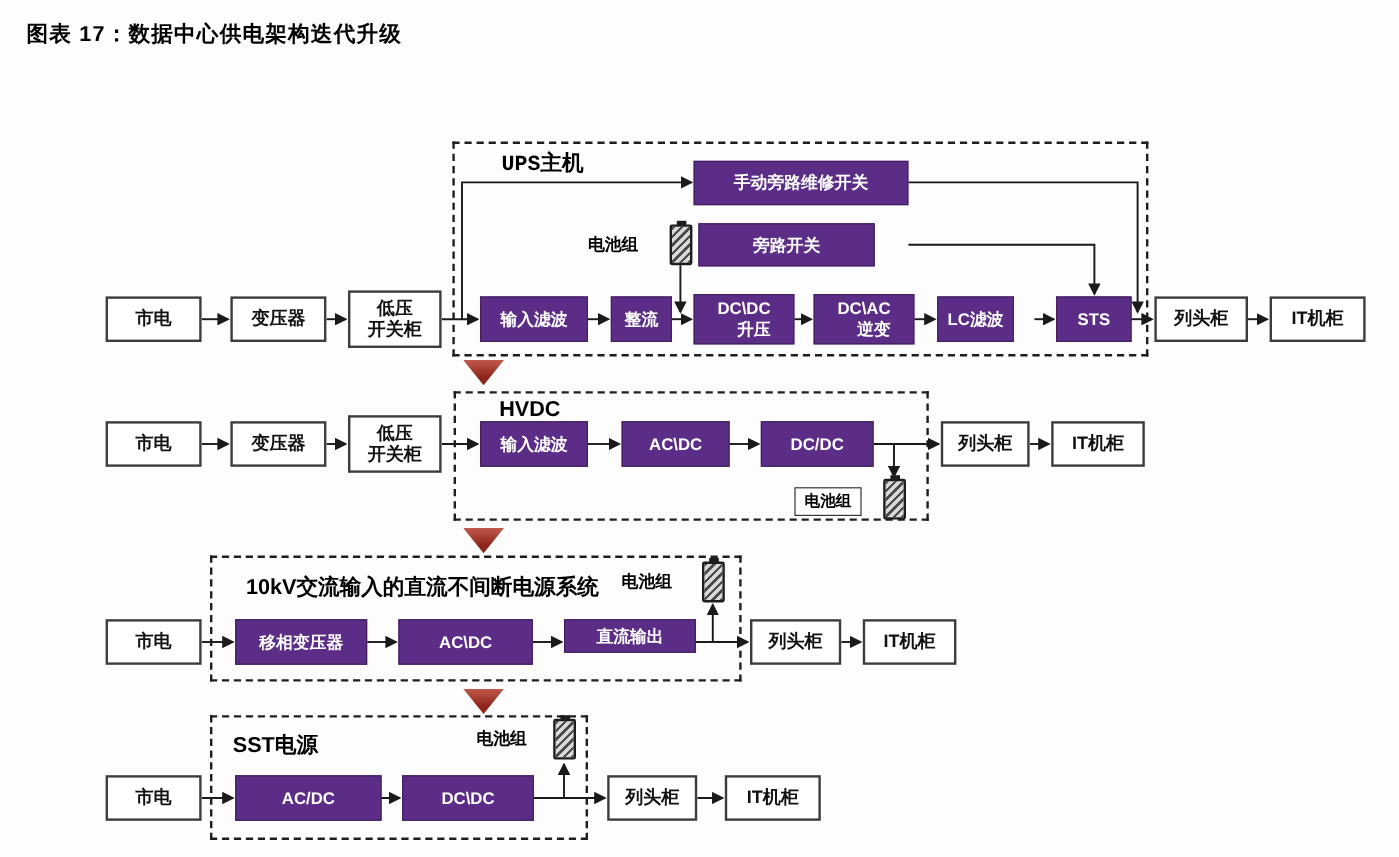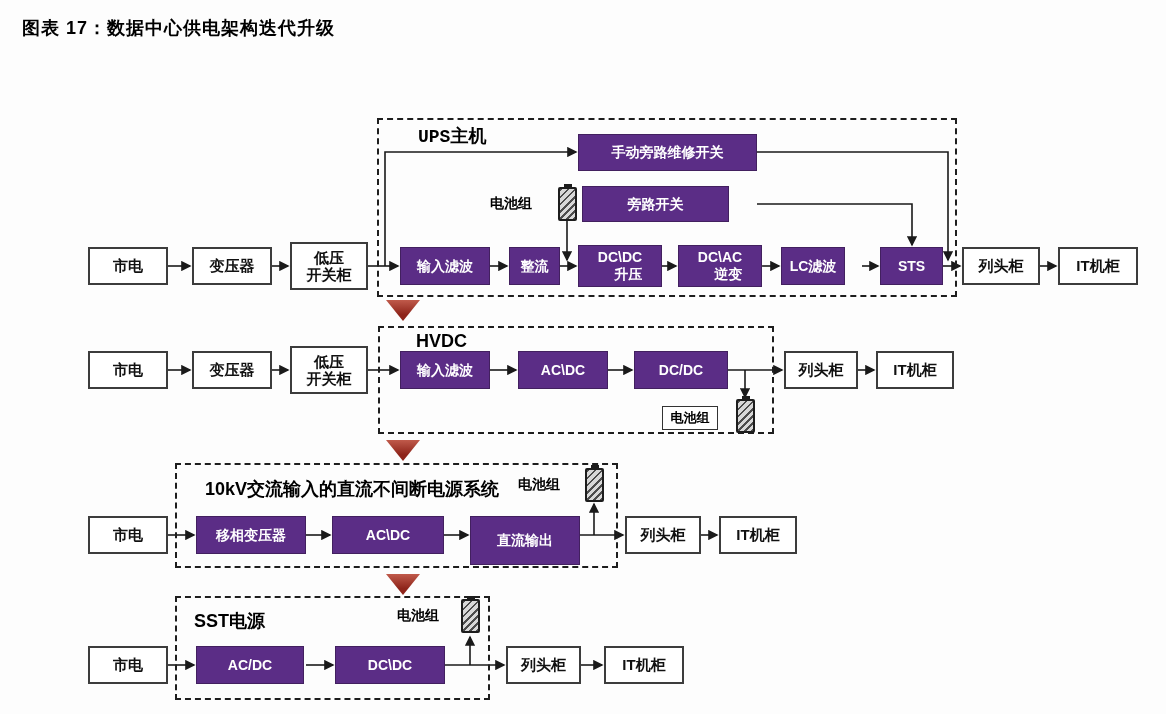--- a/index.html
+++ b/index.html
@@ -132,30 +132,30 @@
   <div class="iter-arrow" style="left:386px;top:440px;width:34px;height:21px;"></div>
 
   <div class="gbox" style="left:175px;top:463px;width:443px;height:105px;"></div>
   <div class="glabel" style="left:190px;top:477px;margin-left:15px;">10kV交流输入的直流不间断电源系统</div>
   <div class="blabel" style="left:518px;top:476px;">电池组</div>
   <div class="batt" style="left:585px;top:468px;width:19px;height:34px;"></div>
 
   <div class="wbox" style="left:88px;top:516px;width:80px;height:38px;">市电</div>
   <div class="pbox" style="left:196px;top:516px;width:110px;height:38px;">移相变压器</div>
   <div class="pbox" style="left:332px;top:516px;width:112px;height:38px;">AC\DC</div>
-  <div class="pbox" style="left:470px;top:516px;width:110px;height:49px;">直流输出</div>
+  <div class="pbox" style="left:470px;top:516px;width:110px;height:28px;">直流输出</div>
   <div class="wbox" style="left:625px;top:516px;width:76px;height:38px;">列头柜</div>
   <div class="wbox" style="left:719px;top:516px;width:78px;height:38px;">IT机柜</div>
 
   <div class="iter-arrow" style="left:386px;top:574px;width:34px;height:21px;"></div>
 
   <div class="gbox" style="left:175px;top:596px;width:315px;height:104px;"></div>
   <div class="glabel" style="left:194px;top:609px;">SST电源</div>
   <div class="blabel" style="left:397px;top:607px;">电池组</div>
   <div class="batt" style="left:461px;top:599px;width:19px;height:34px;"></div>
 
   <div class="wbox" style="left:88px;top:646px;width:80px;height:38px;">市电</div>
-  <div class="pbox" style="left:196px;top:646px;width:108px;height:38px;">AC/DC</div>
+  <div class="pbox" style="left:196px;top:646px;width:122px;height:38px;">AC/DC</div>
   <div class="pbox" style="left:335px;top:646px;width:110px;height:38px;">DC\DC</div>
   <div class="wbox" style="left:506px;top:646px;width:75px;height:38px;">列头柜</div>
   <div class="wbox" style="left:604px;top:646px;width:80px;height:38px;">IT机柜</div>
 
 </div>
 
 </body></html>

